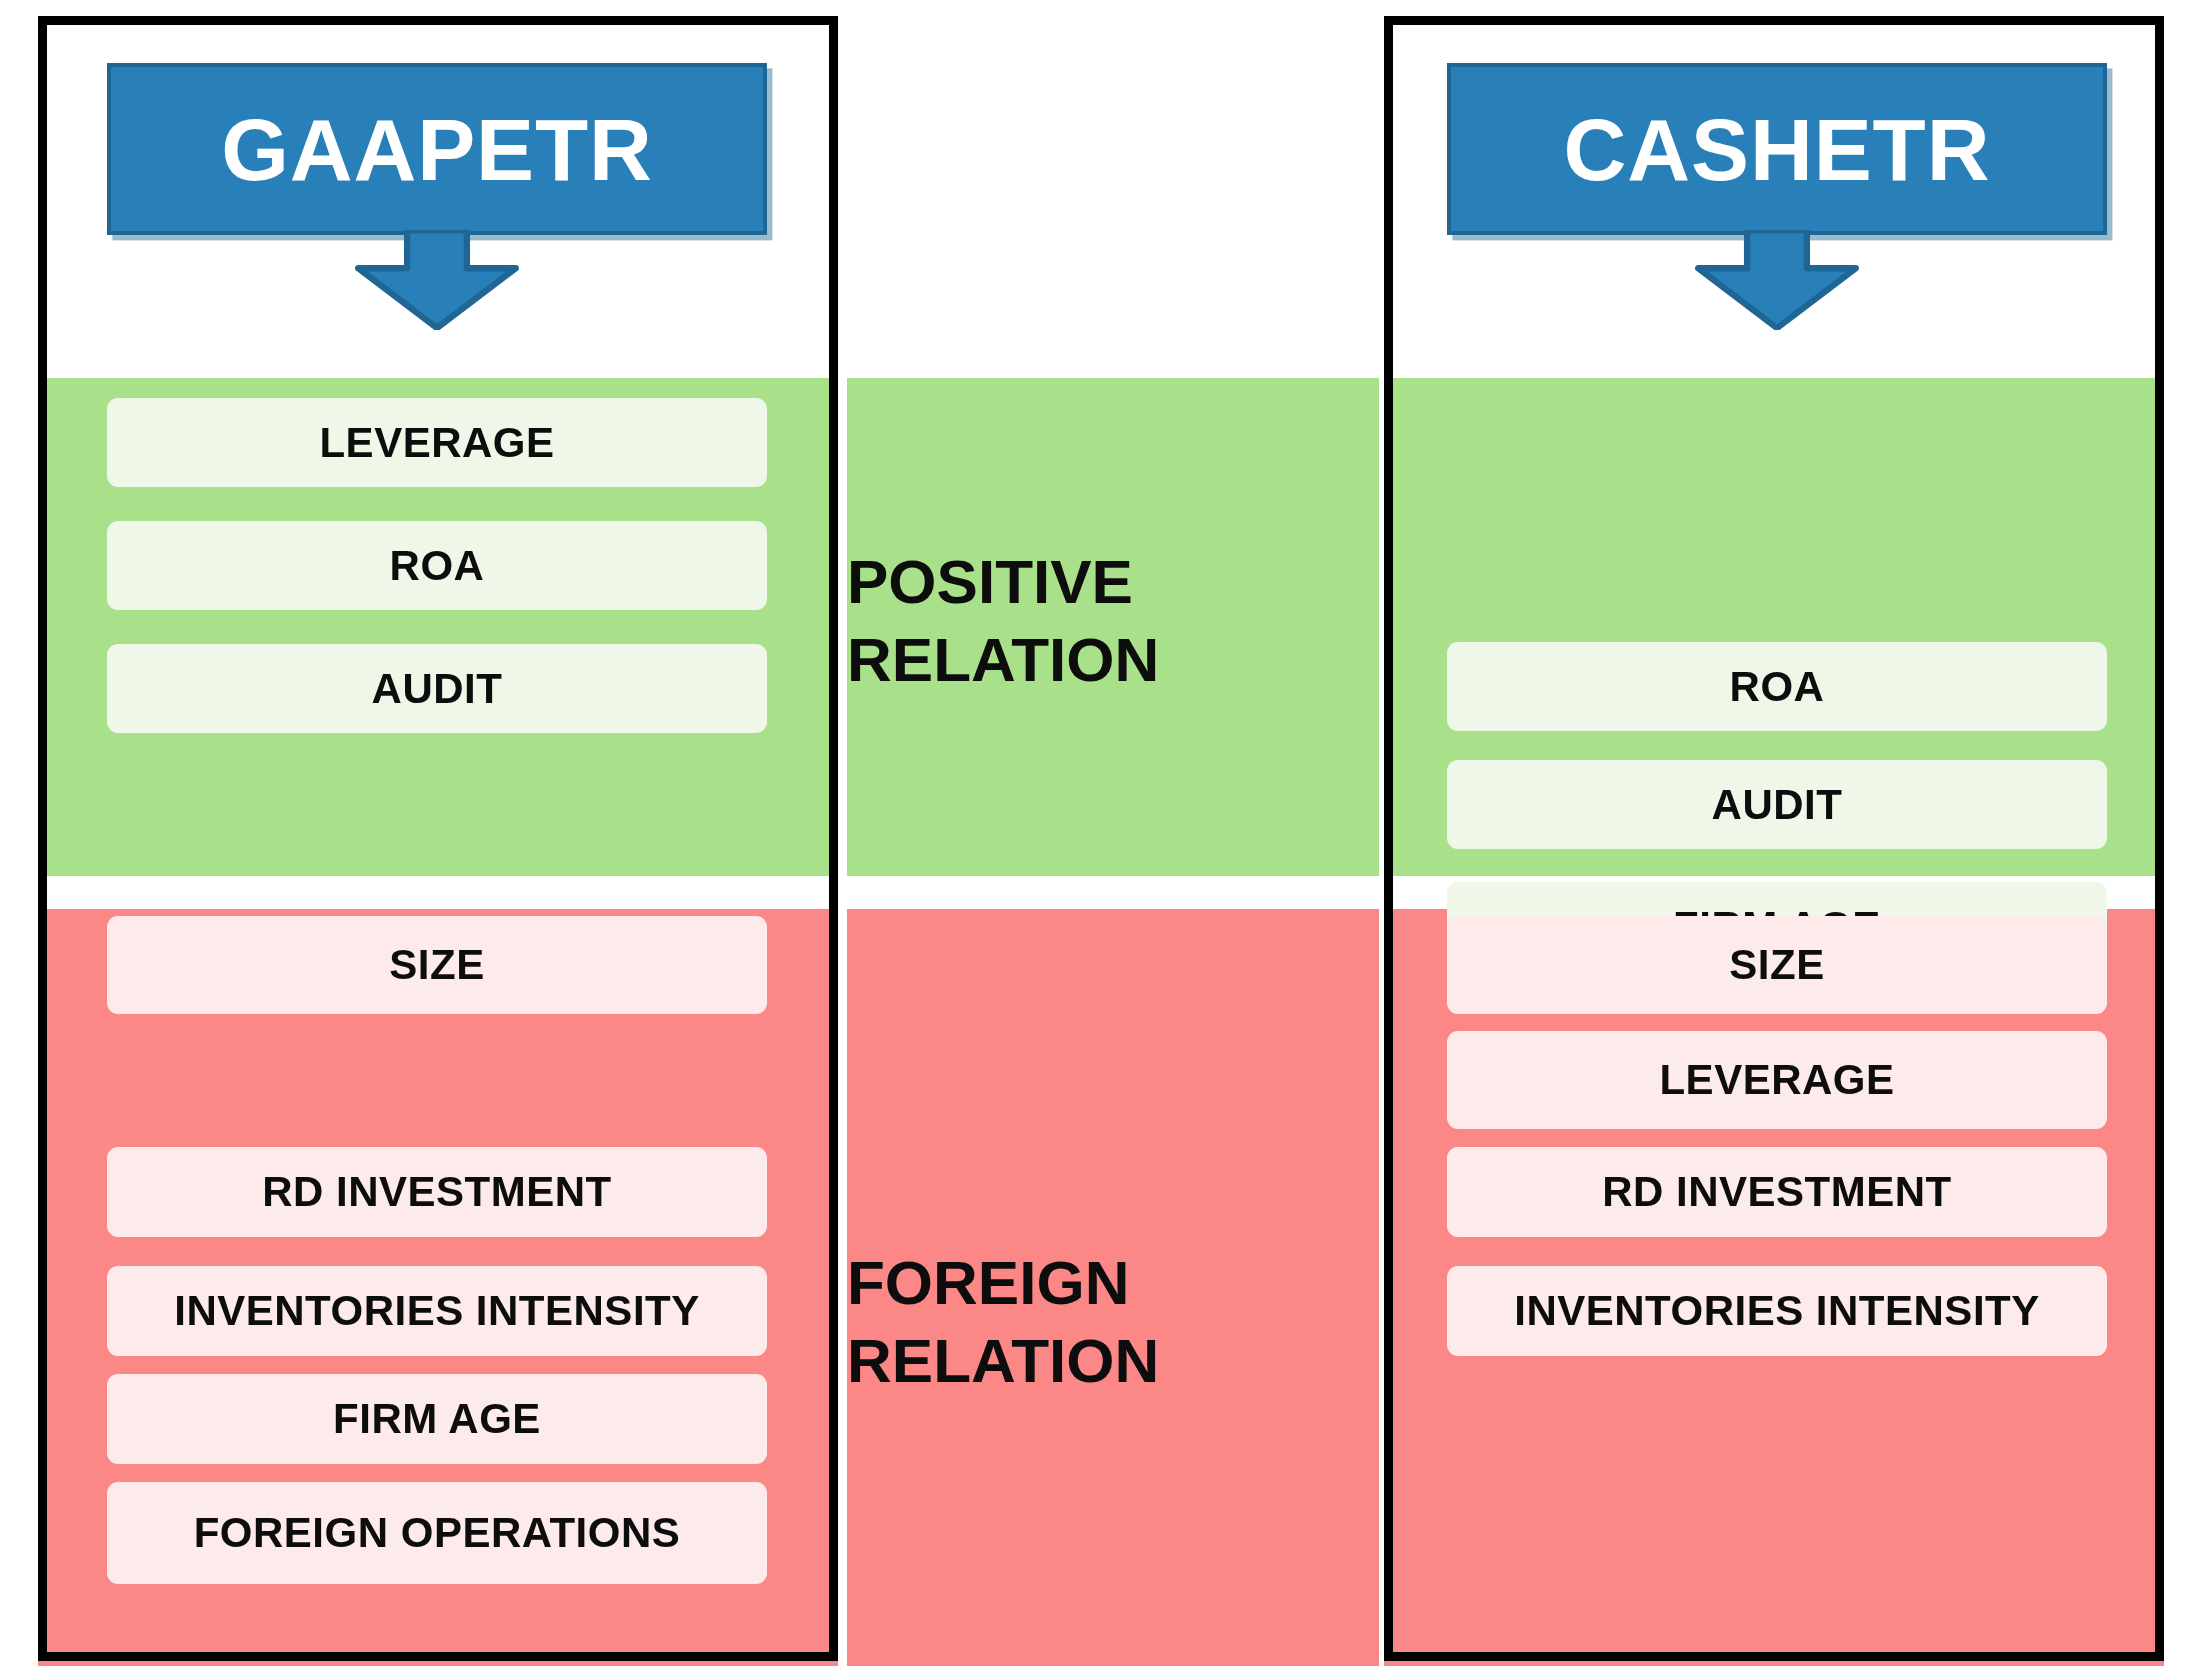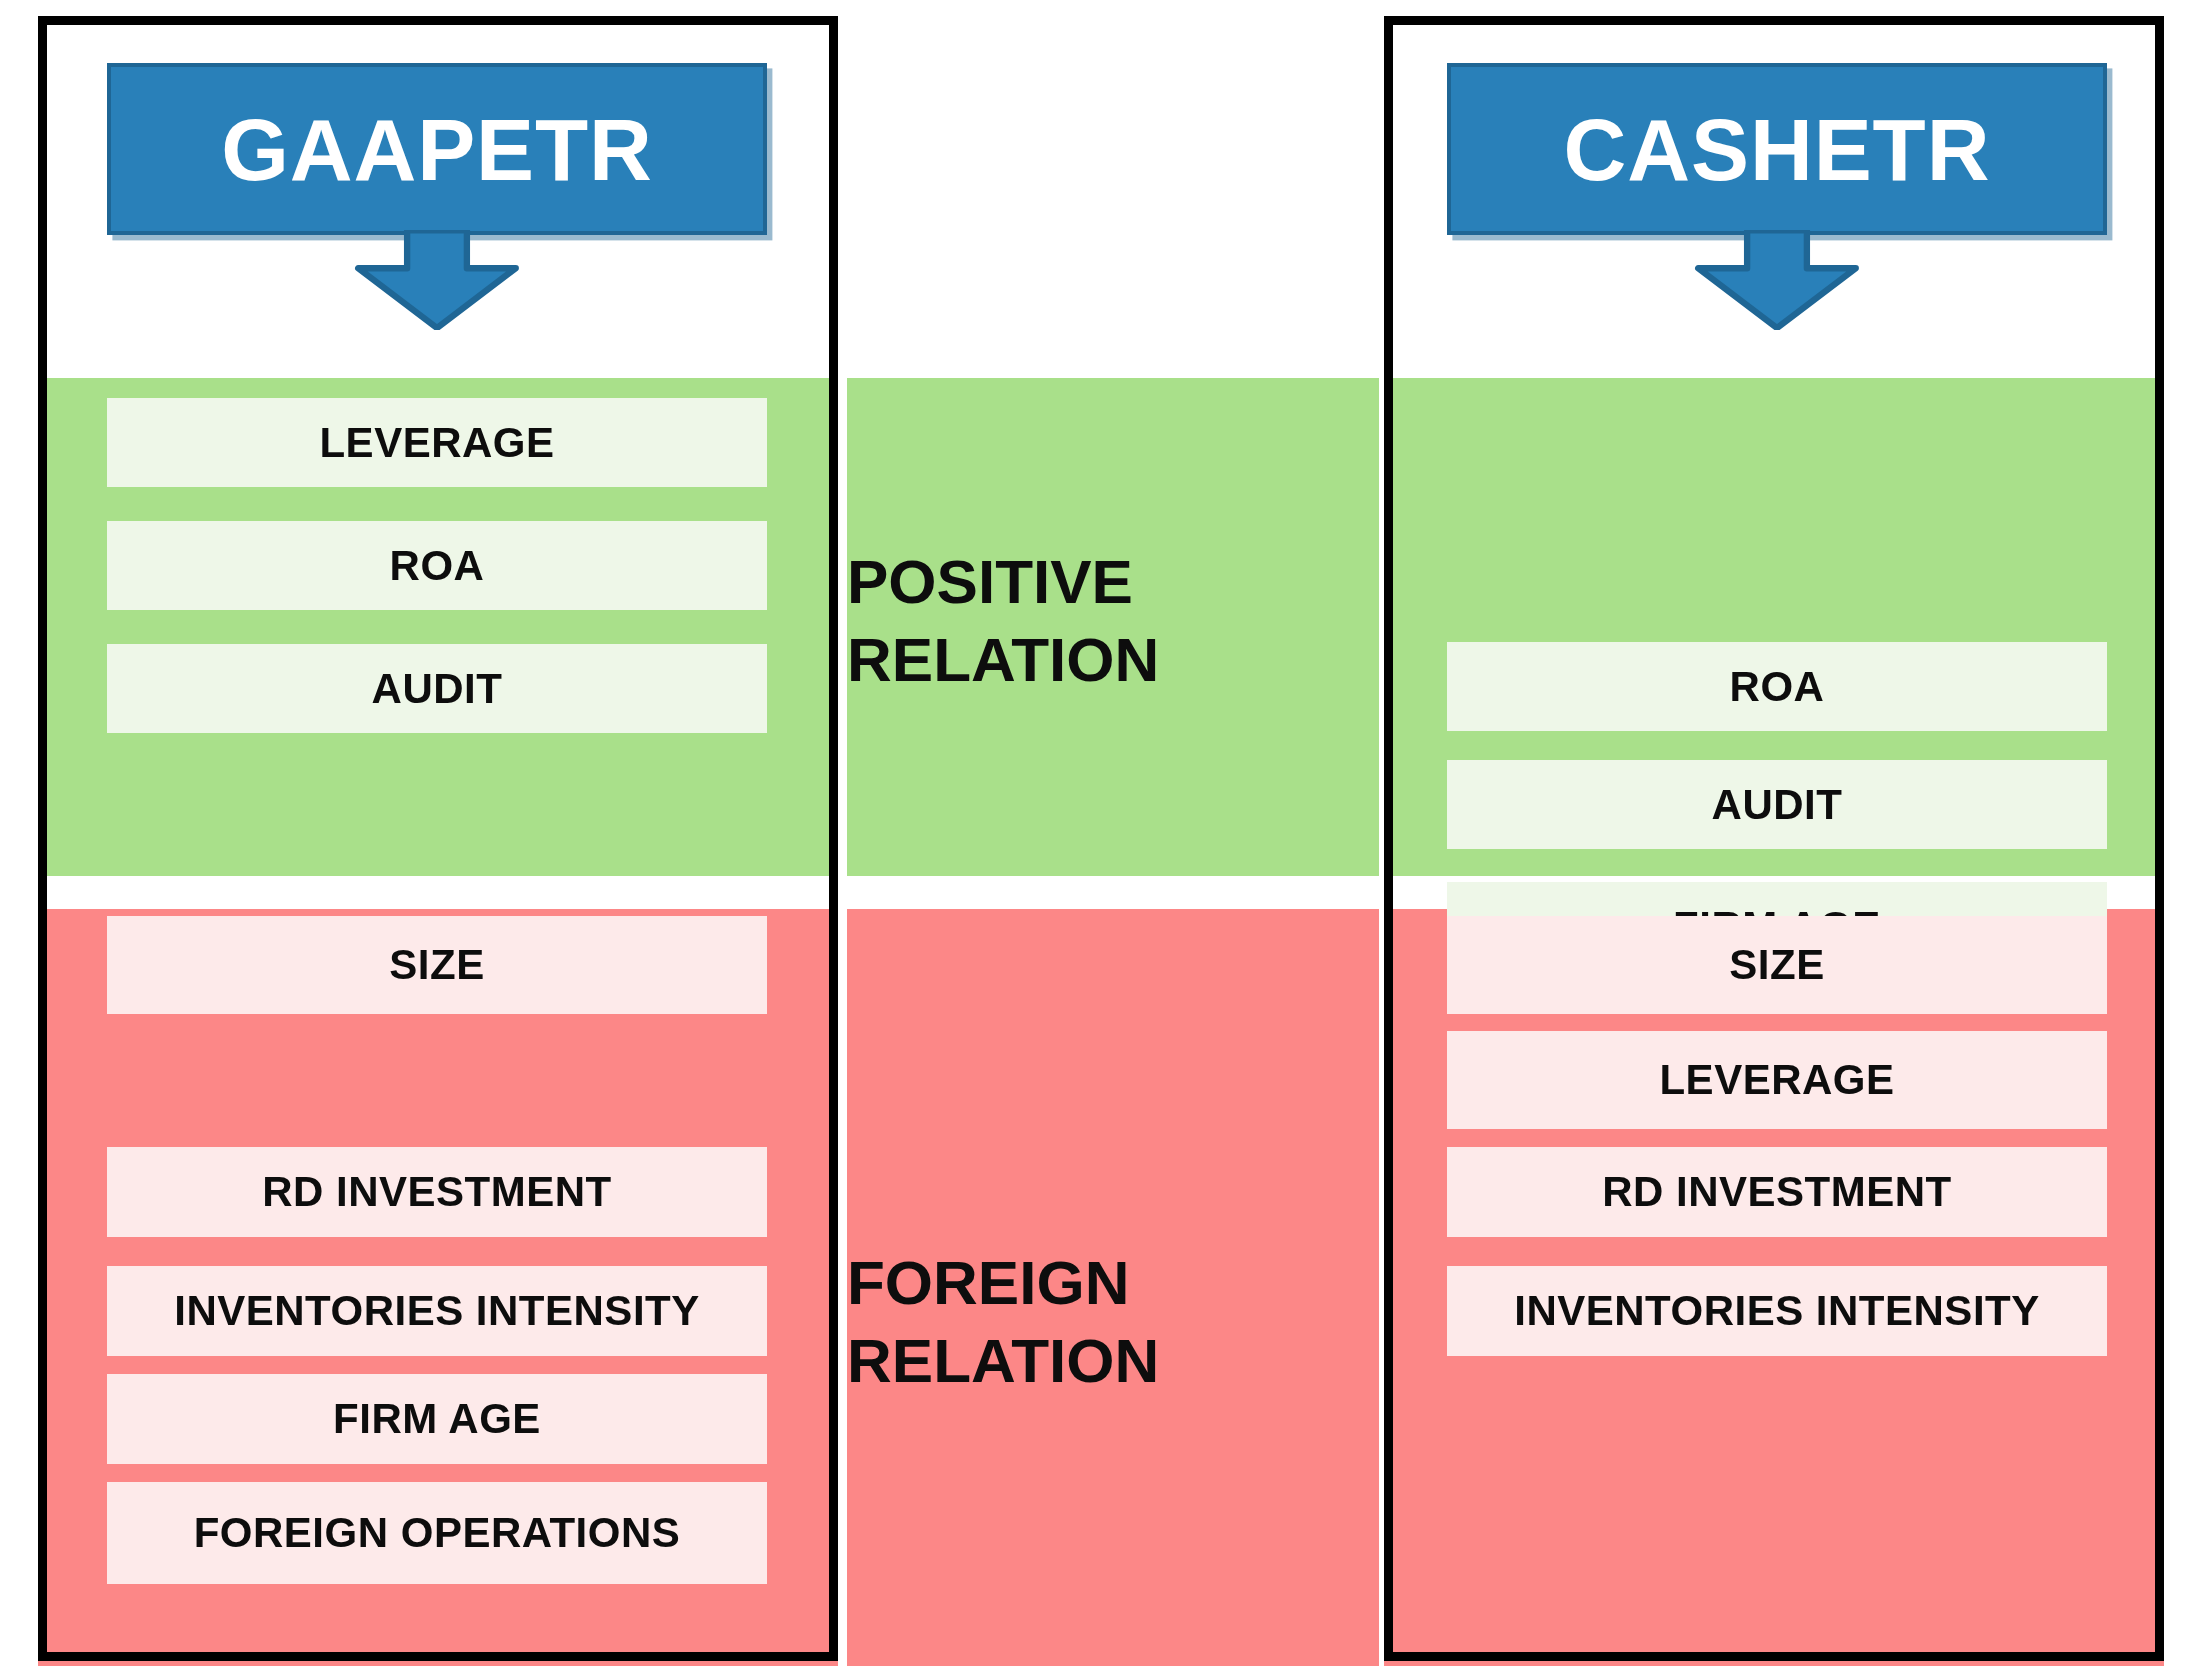--- a/index.html
+++ b/index.html
@@ -92,20 +92,21 @@
   .col.right { left: 1447px; }
 
   .chip {
     position: absolute;
     left: 0;
     width: 660px;
     display: flex;
     align-items: center;
     justify-content: center;
     box-sizing: border-box;
+    border-radius: 11px;
   }
   .chip span {
     font-size: 42px;
     font-weight: bold;
     color: #0d0d0d;
     letter-spacing: 0.5px;
     font-family: "Liberation Sans", sans-serif;
     white-space: nowrap;
   }
   .chip.green { background: #eef7e8; }

